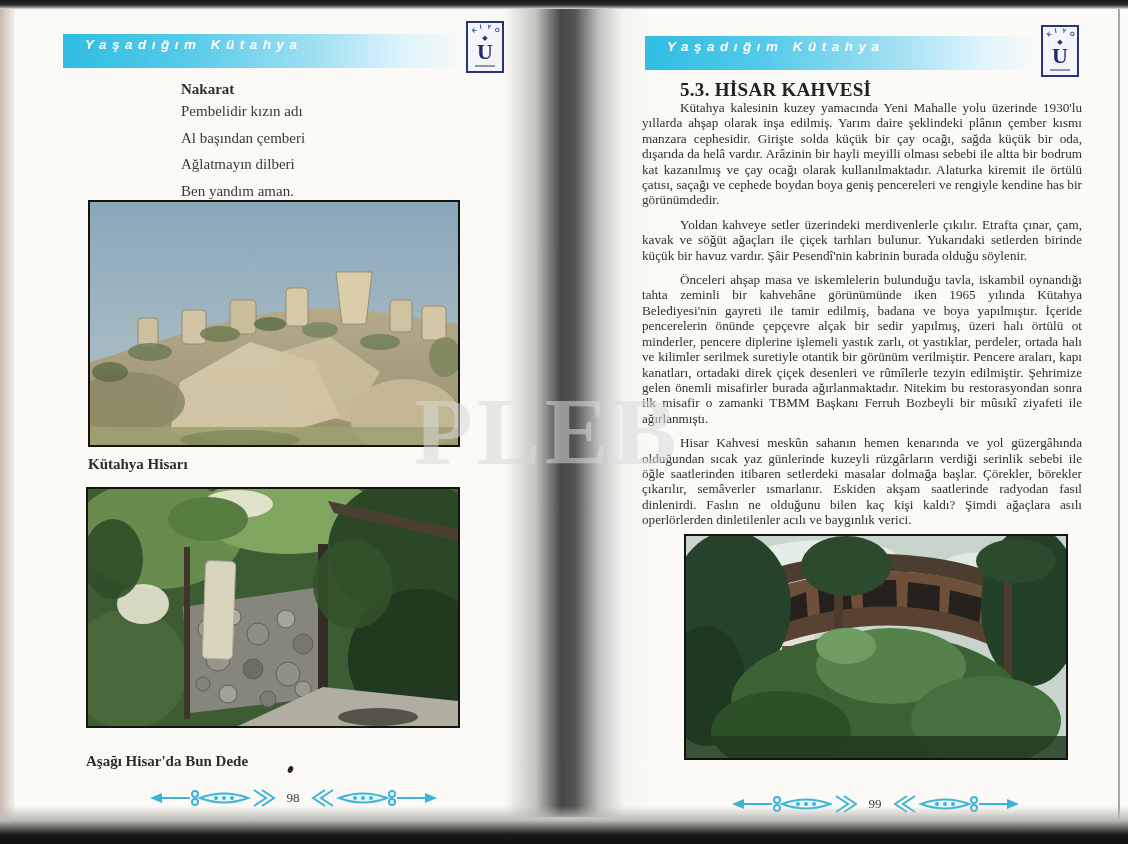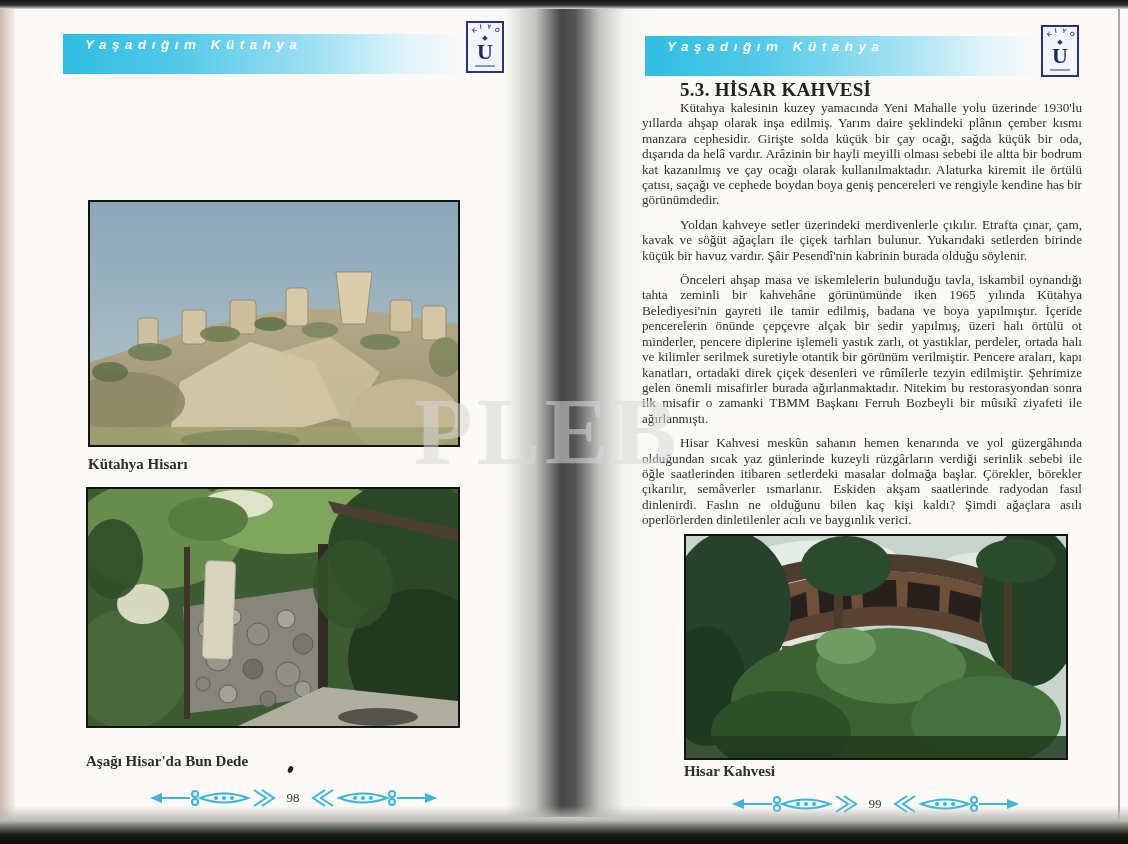--- a/index.html
+++ b/index.html
@@ -21,21 +21,21 @@
   .page{background:#faf9f5;}
   .page-left{left:15px;top:9px;width:545px;height:808px;}
   .page-right{left:560px;top:9px;width:558px;height:806px;background:#fbfaf7;}
 
   .gutter-shadow{left:505px;top:9px;width:152px;height:808px;pointer-events:none;z-index:40;
       background:linear-gradient(90deg,rgba(60,60,60,0) 0%,rgba(55,55,55,0.28) 20%,
       rgba(38,38,38,0.85) 37%,rgba(48,48,48,0.82) 46%,rgba(110,110,110,0.40) 62%,
       rgba(200,200,200,0.12) 78%,rgba(255,255,255,0) 100%);}
 
   
-  .header-bar{height:40px;line-height:22px;padding-left:22px;box-sizing:border-box;
+  .header-bar{height:34px;line-height:22px;padding-left:22px;box-sizing:border-box;
       font-family:"Liberation Sans", sans-serif;font-style:italic;font-weight:700;
       font-size:13.5px;letter-spacing:5.5px;color:#ffffff;white-space:nowrap;
       background:linear-gradient(90deg,#2ebde2 0%,#55cae9 30%,#9fdff2 62%,#dff4fb 85%,rgba(255,255,255,0.05) 100%);}
 
   
   .logo{width:38px;height:52px;border:2px solid #27337f;background:#f3f5fa;box-sizing:border-box;}
   .logo .arc{position:absolute;font-family:"Liberation Sans", sans-serif;font-size:6px;
       font-weight:700;color:#27337f;}
   .logo .mono{position:absolute;left:0;right:0;top:16px;text-align:center;
       font-family:"Liberation Serif", serif;font-weight:700;font-size:22px;color:#1f2a6e;}
@@ -87,20 +87,27 @@
   <div class="abs logo" style="left:451px;top:12px;">
     <span class="arc" style="left:4px;top:4px;transform:rotate(-38deg);">K</span>
     <span class="arc" style="left:12px;top:1px;transform:rotate(-10deg);">İ</span>
     <span class="arc" style="left:19px;top:1px;transform:rotate(12deg);">Y</span>
     <span class="arc" style="left:27px;top:4px;transform:rotate(40deg);">O</span>
     <span class="bud">◆</span>
     <span class="mono">U</span>
     <span class="base"></span>
   </div>
 
+  <div class="abs" style="left:166px;top:72px;">
+    <div class="poem-title">Nakarat</div>
+    <div class="poem-line">Pembelidir kızın adı</div>
+    <div class="poem-line">Al başından çemberi</div>
+    <div class="poem-line">Ağlatmayın dilberi</div>
+    <div class="poem-line">Ben yandım aman.</div>
+  </div>
 
   <div class="abs photo" style="left:73px;top:191px;width:372px;height:247px;">
     <svg width="368" height="243" viewBox="0 0 368 243">
       <defs>
         <linearGradient id="sky1" x1="0" y1="0" x2="0" y2="1">
           <stop offset="0" stop-color="#8ba7ba"></stop>
             <stop offset="0.7" stop-color="#a9bcc3"></stop>
           <stop offset="1" stop-color="#bcc8c6"></stop>
         </linearGradient>
         <linearGradient id="rock1" x1="0" y1="0" x2="0" y2="1">
@@ -263,21 +270,20 @@
       <rect x="318" y="20" width="8" height="160" fill="#4a3b2c"></rect>
       <ellipse cx="330" cy="25" rx="40" ry="22" fill="#2c4a2e"></ellipse>
       <ellipse cx="190" cy="165" rx="145" ry="68" fill="#3c6233"></ellipse>
       <ellipse cx="205" cy="130" rx="75" ry="38" fill="#54824a"></ellipse>
       <ellipse cx="95" cy="195" rx="70" ry="40" fill="#2e5028"></ellipse>
       <ellipse cx="300" cy="185" rx="75" ry="45" fill="#457040"></ellipse>
       <ellipse cx="160" cy="110" rx="30" ry="18" fill="#6f9c60"></ellipse>
       <rect x="0" y="200" width="380" height="22" fill="#22391f" opacity="0.85"></rect>
     </svg>
   </div>
-  <div class="abs caption" style="left:124px;top:754px;width:384px;">Hisar Kahvesi</div>
 
   <div class="abs footer-row" style="left:165px;top:784px;width:300px;height:22px;">
     <svg class="orn" width="128" height="22" viewBox="0 0 128 22">
       <g stroke="#3db4d8" stroke-width="2" fill="none">
         <line x1="2" y1="11" x2="40" y2="11"></line>
         <circle cx="45" cy="7" r="3"></circle>
           <circle cx="45" cy="15" r="3"></circle>
         <path d="M50,11 Q74,2 98,11 Q74,20 50,11 Z" fill="#e9f7fc"></path>
         <path d="M104,3 L116,11 L104,19"></path>
           <path d="M112,3 L124,11 L112,19"></path>

